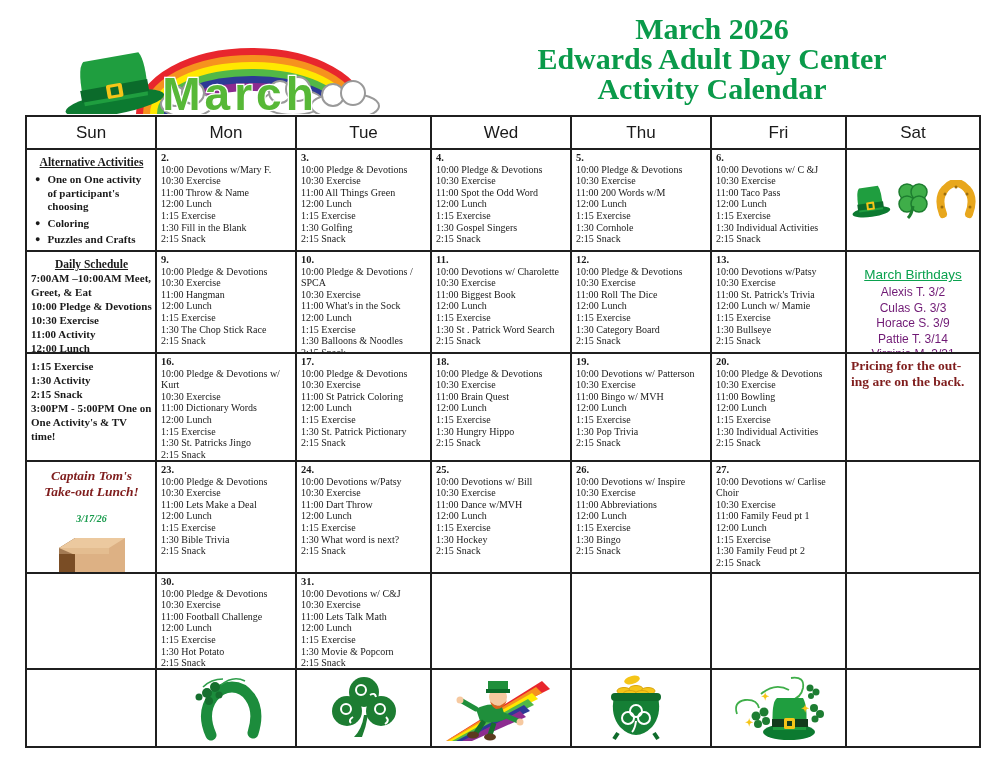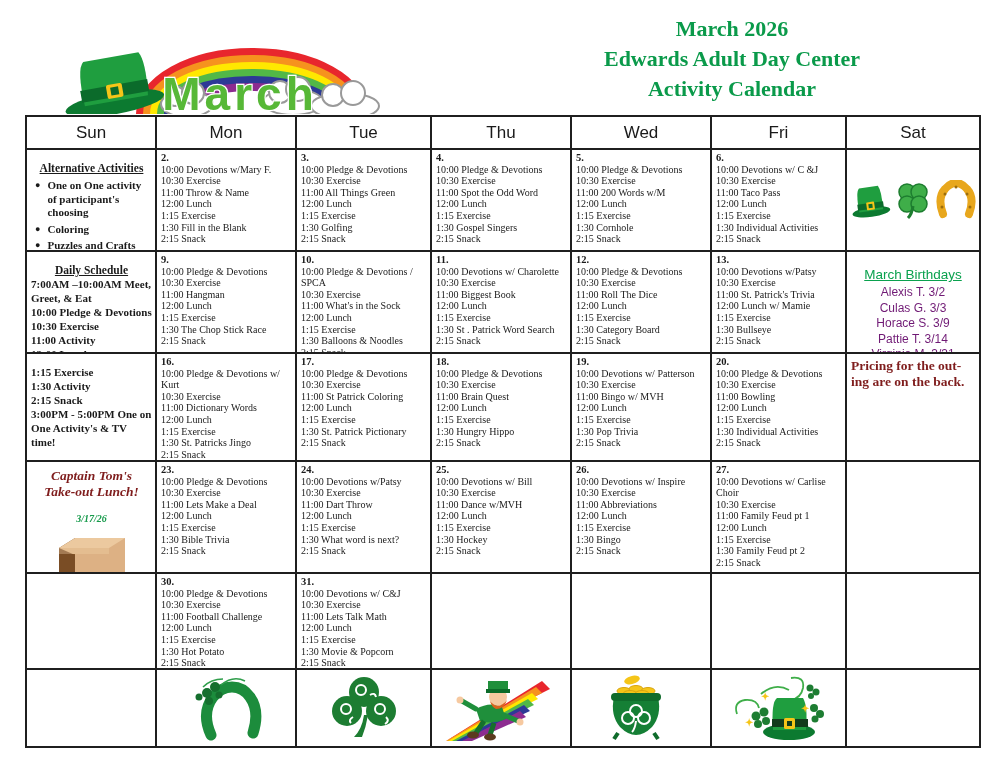--- a/index.html
+++ b/index.html
@@ -1,22 +1,22 @@
 <!DOCTYPE html>
 <html><head>
 <meta charset="utf-8">
 <style>
   html,body{margin:0;padding:0;}
   body{width:1000px;height:773px;background:#fff;position:relative;overflow:hidden;
        font-family:"Liberation Serif",serif;color:#1a1a1a;}
 
   
   .logo{position:absolute;left:35px;top:22px;width:365px;height:92px;}
-  .title-block{position:absolute;left:502px;top:14px;width:460px;text-align:center;
-               color:#0a9a4a;font-weight:bold;font-size:22px;line-height:30px;
+  .title-block{position:absolute;left:482px;top:14px;width:460px;text-align:center;
+               color:#0a9a4a;font-weight:bold;font-size:30px;line-height:30px;
                font-family:"Liberation Serif",serif;}
 
   
   .cal{position:absolute;left:25px;top:115px;width:952px;
        border:2px solid #1f1f1f;box-sizing:content-box;
        display:grid;
        grid-template-columns:130px 140px 135px 140px 140px 135px 132px;
        grid-template-rows:33px 102px 102px 108px 112px 96px 76px;}
   .cell{border-right:2px solid #1f1f1f;border-bottom:2px solid #1f1f1f;
         box-sizing:border-box;overflow:hidden;position:relative;background:#fff;}
@@ -25,21 +25,21 @@
 
   .hcell{display:flex;align-items:center;justify-content:center;
          font-family:"Liberation Sans",sans-serif;font-weight:normal;font-size:17px;}
 
   
   .day{padding:2px 1px 0 4px;font-size:10px;line-height:11.6px;}
   .dnum{font-weight:bold;font-size:10.5px;}
   .lines{white-space:pre-line;}
 
   
-  .sun{padding:11px 3px 0 4px;font-weight:bold;font-size:11px;line-height:14px;}
+  .sun{padding:5px 3px 0 4px;font-weight:bold;font-size:11px;line-height:14px;}
   .sun-title{text-align:center;text-decoration:underline;font-size:11.5px;}
   .alt-list{margin:4px 0 0 4px;}
   .alt-item{display:flex;gap:7px;margin-bottom:3px;line-height:13.5px;}
   .alt-item .bullet{font-size:9px;line-height:13px;}
   .takeout{text-align:center;padding-top:4px;}
   .takeout-title{color:#7f1d1d;font-style:italic;font-weight:bold;font-size:13.5px;
                  line-height:16px;padding:2px 6px 0 6px;white-space:pre-line;}
   .takeout-date{color:#169a4b;font-style:italic;font-weight:bold;font-size:10px;margin-top:12px;}
 
   
@@ -94,22 +94,22 @@
   <div>March 2026</div>
   <div>Edwards Adult Day Center</div>
   <div>Activity Calendar</div>
 </div>
 
 <div class="cal">
 
   <div class="cell hcell">Sun</div>
   <div class="cell hcell">Mon</div>
   <div class="cell hcell">Tue</div>
+  <div class="cell hcell">Wed</div>
   <div class="cell hcell">Thu</div>
-  <div class="cell hcell">Wed</div>
   <div class="cell hcell">Fri</div>
   <div class="cell hcell lastcol">Sat</div>
 
   <div class="cell sun">
     <div class="sun-title">Alternative Activities</div>
     <div class="alt-list">
       <div class="alt-item">
           <span class="bullet">●</span>
           <span>One on One activity of participant's choosing</span>
         </div>

